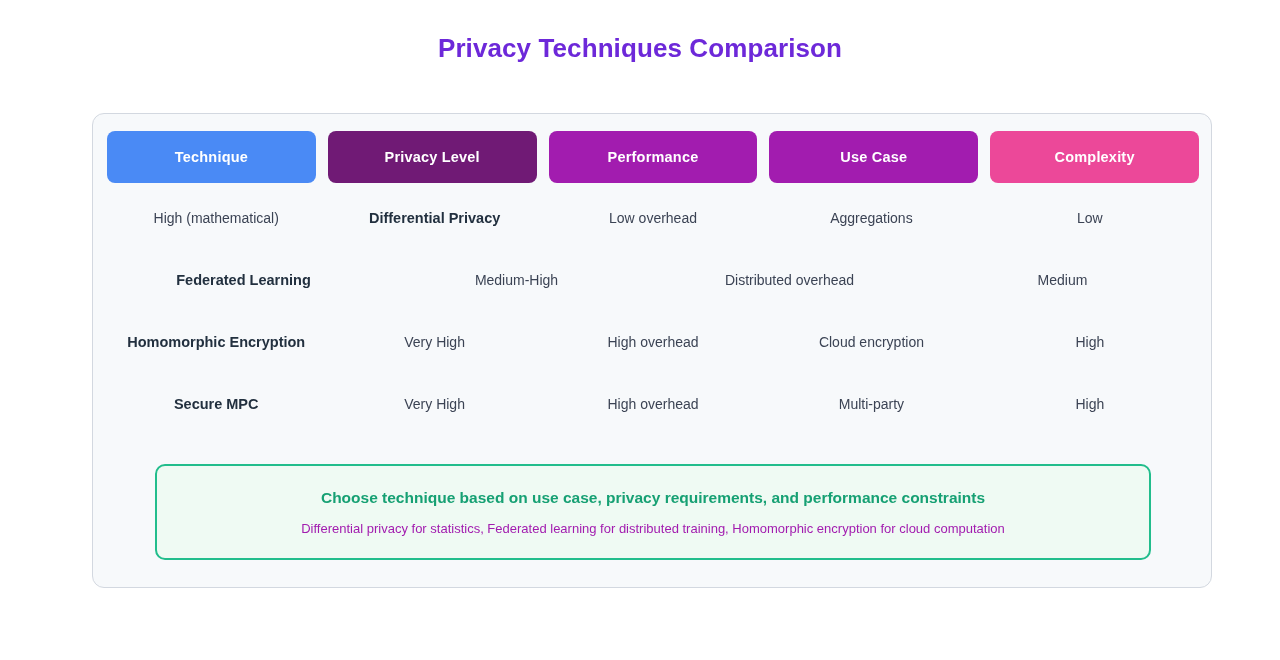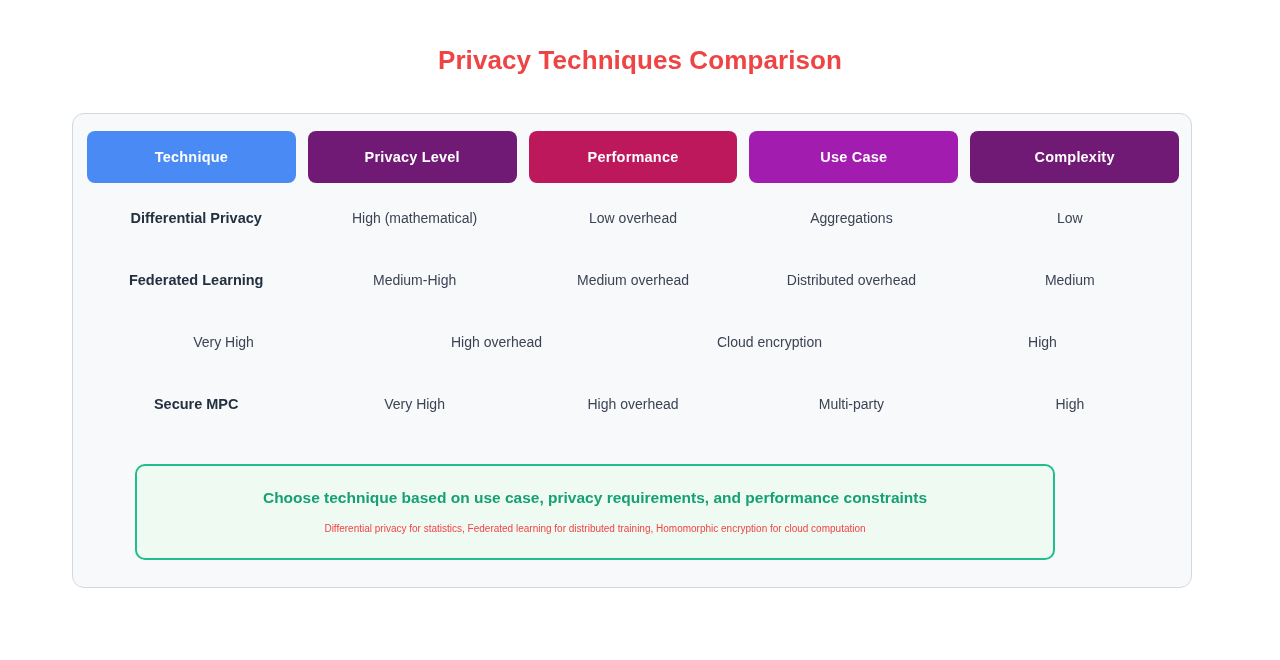--- a/index.html
+++ b/index.html
@@ -13,30 +13,30 @@
   body {
     font-family: "Liberation Sans", sans-serif;
     color: #2b3445;
     -webkit-font-smoothing: antialiased;
   }
 
   .page-title {
     text-align: center;
     font-size: 26px;
     font-weight: bold;
-    color: #ef4444;
+    color: #6d28d9;
     letter-spacing: 0.1px;
-    margin: 12px;
+    margin: 0;
     padding-top: 32px;
     line-height: 32px;
   }
 
   .card {
     position: absolute;
-    left: 72px;
+    left: 92px;
     top: 113px;
     width: 1120px;
     height: 475px;
     box-sizing: border-box;
     background: #f7f9fb;
     border: 1px solid #d3d8e0;
     border-radius: 12px;
     padding: 0;
   }
 
@@ -64,23 +64,23 @@
     display: flex;
     align-items: center;
     justify-content: center;
     color: #ffffff;
     font-size: 14.5px;
     font-weight: bold;
     letter-spacing: 0.2px;
   }
   .hcell.c0 { background: #4a8af5; }
   .hcell.c1 { background: #701a75; }
-  .hcell.c2 { background: #be185d; }
+  .hcell.c2 { background: #a21caf; }
   .hcell.c3 { background: #a21caf; }
-  .hcell.c4 { background: #701a75; }
+  .hcell.c4 { background: #ec4899; }
 
   .body-rows { margin-top: 4px; }
 
   .drow {
     display: flex;
     width: 100%;
     height: 62px;
     align-items: center;
   }
 
@@ -96,38 +96,38 @@
   .dcell.first {
     font-weight: bold;
     color: #22303f;
     font-size: 14.5px;
   }
 
   .callout {
     position: absolute;
     left: 62px;
     top: 350px;
-    width: 920px;
+    width: 996px;
     box-sizing: border-box;
     background: #effaf3;
     border: 2px solid #22bd8c;
     border-radius: 10px;
     padding: 22px 18px 20px 18px;
     text-align: center;
   }
   .callout-title {
     font-size: 15.5px;
     font-weight: bold;
     color: #16a073;
     line-height: 20px;
   }
   .callout-sub {
     margin-top: 12px;
-    font-size: 10px;
-    color: #ef4444;
+    font-size: 13px;
+    color: #a21caf;
     line-height: 18px;
   }
 </style>
 </head>
 <body>
 
 <h1 class="page-title">Privacy Techniques Comparison</h1>
 
 <div class="card">
 
@@ -137,36 +137,36 @@
       <div class="hcell c0">Technique</div>
       <div class="hcell c1">Privacy Level</div>
       <div class="hcell c2">Performance</div>
       <div class="hcell c3">Use Case</div>
       <div class="hcell c4">Complexity</div>
     </div>
 
     <div class="body-rows">
 
       <div class="drow">
+        <div class="dcell">High (mathematical)</div>
         <div class="dcell first">Differential Privacy</div>
-        <div class="dcell">High (mathematical)</div>
         <div class="dcell">Low overhead</div>
         <div class="dcell">Aggregations</div>
         <div class="dcell">Low</div>
       </div>
 
       <div class="drow">
         <div class="dcell first">Federated Learning</div>
         <div class="dcell">Medium-High</div>
-        <div class="dcell">Medium overhead</div>
         <div class="dcell">Distributed overhead</div>
         <div class="dcell">Medium</div>
       </div>
 
       <div class="drow">
+        <div class="dcell first">Homomorphic Encryption</div>
         <div class="dcell">Very High</div>
         <div class="dcell">High overhead</div>
         <div class="dcell">Cloud encryption</div>
         <div class="dcell">High</div>
       </div>
 
       <div class="drow">
         <div class="dcell first">Secure MPC</div>
         <div class="dcell">Very High</div>
         <div class="dcell">High overhead</div>

